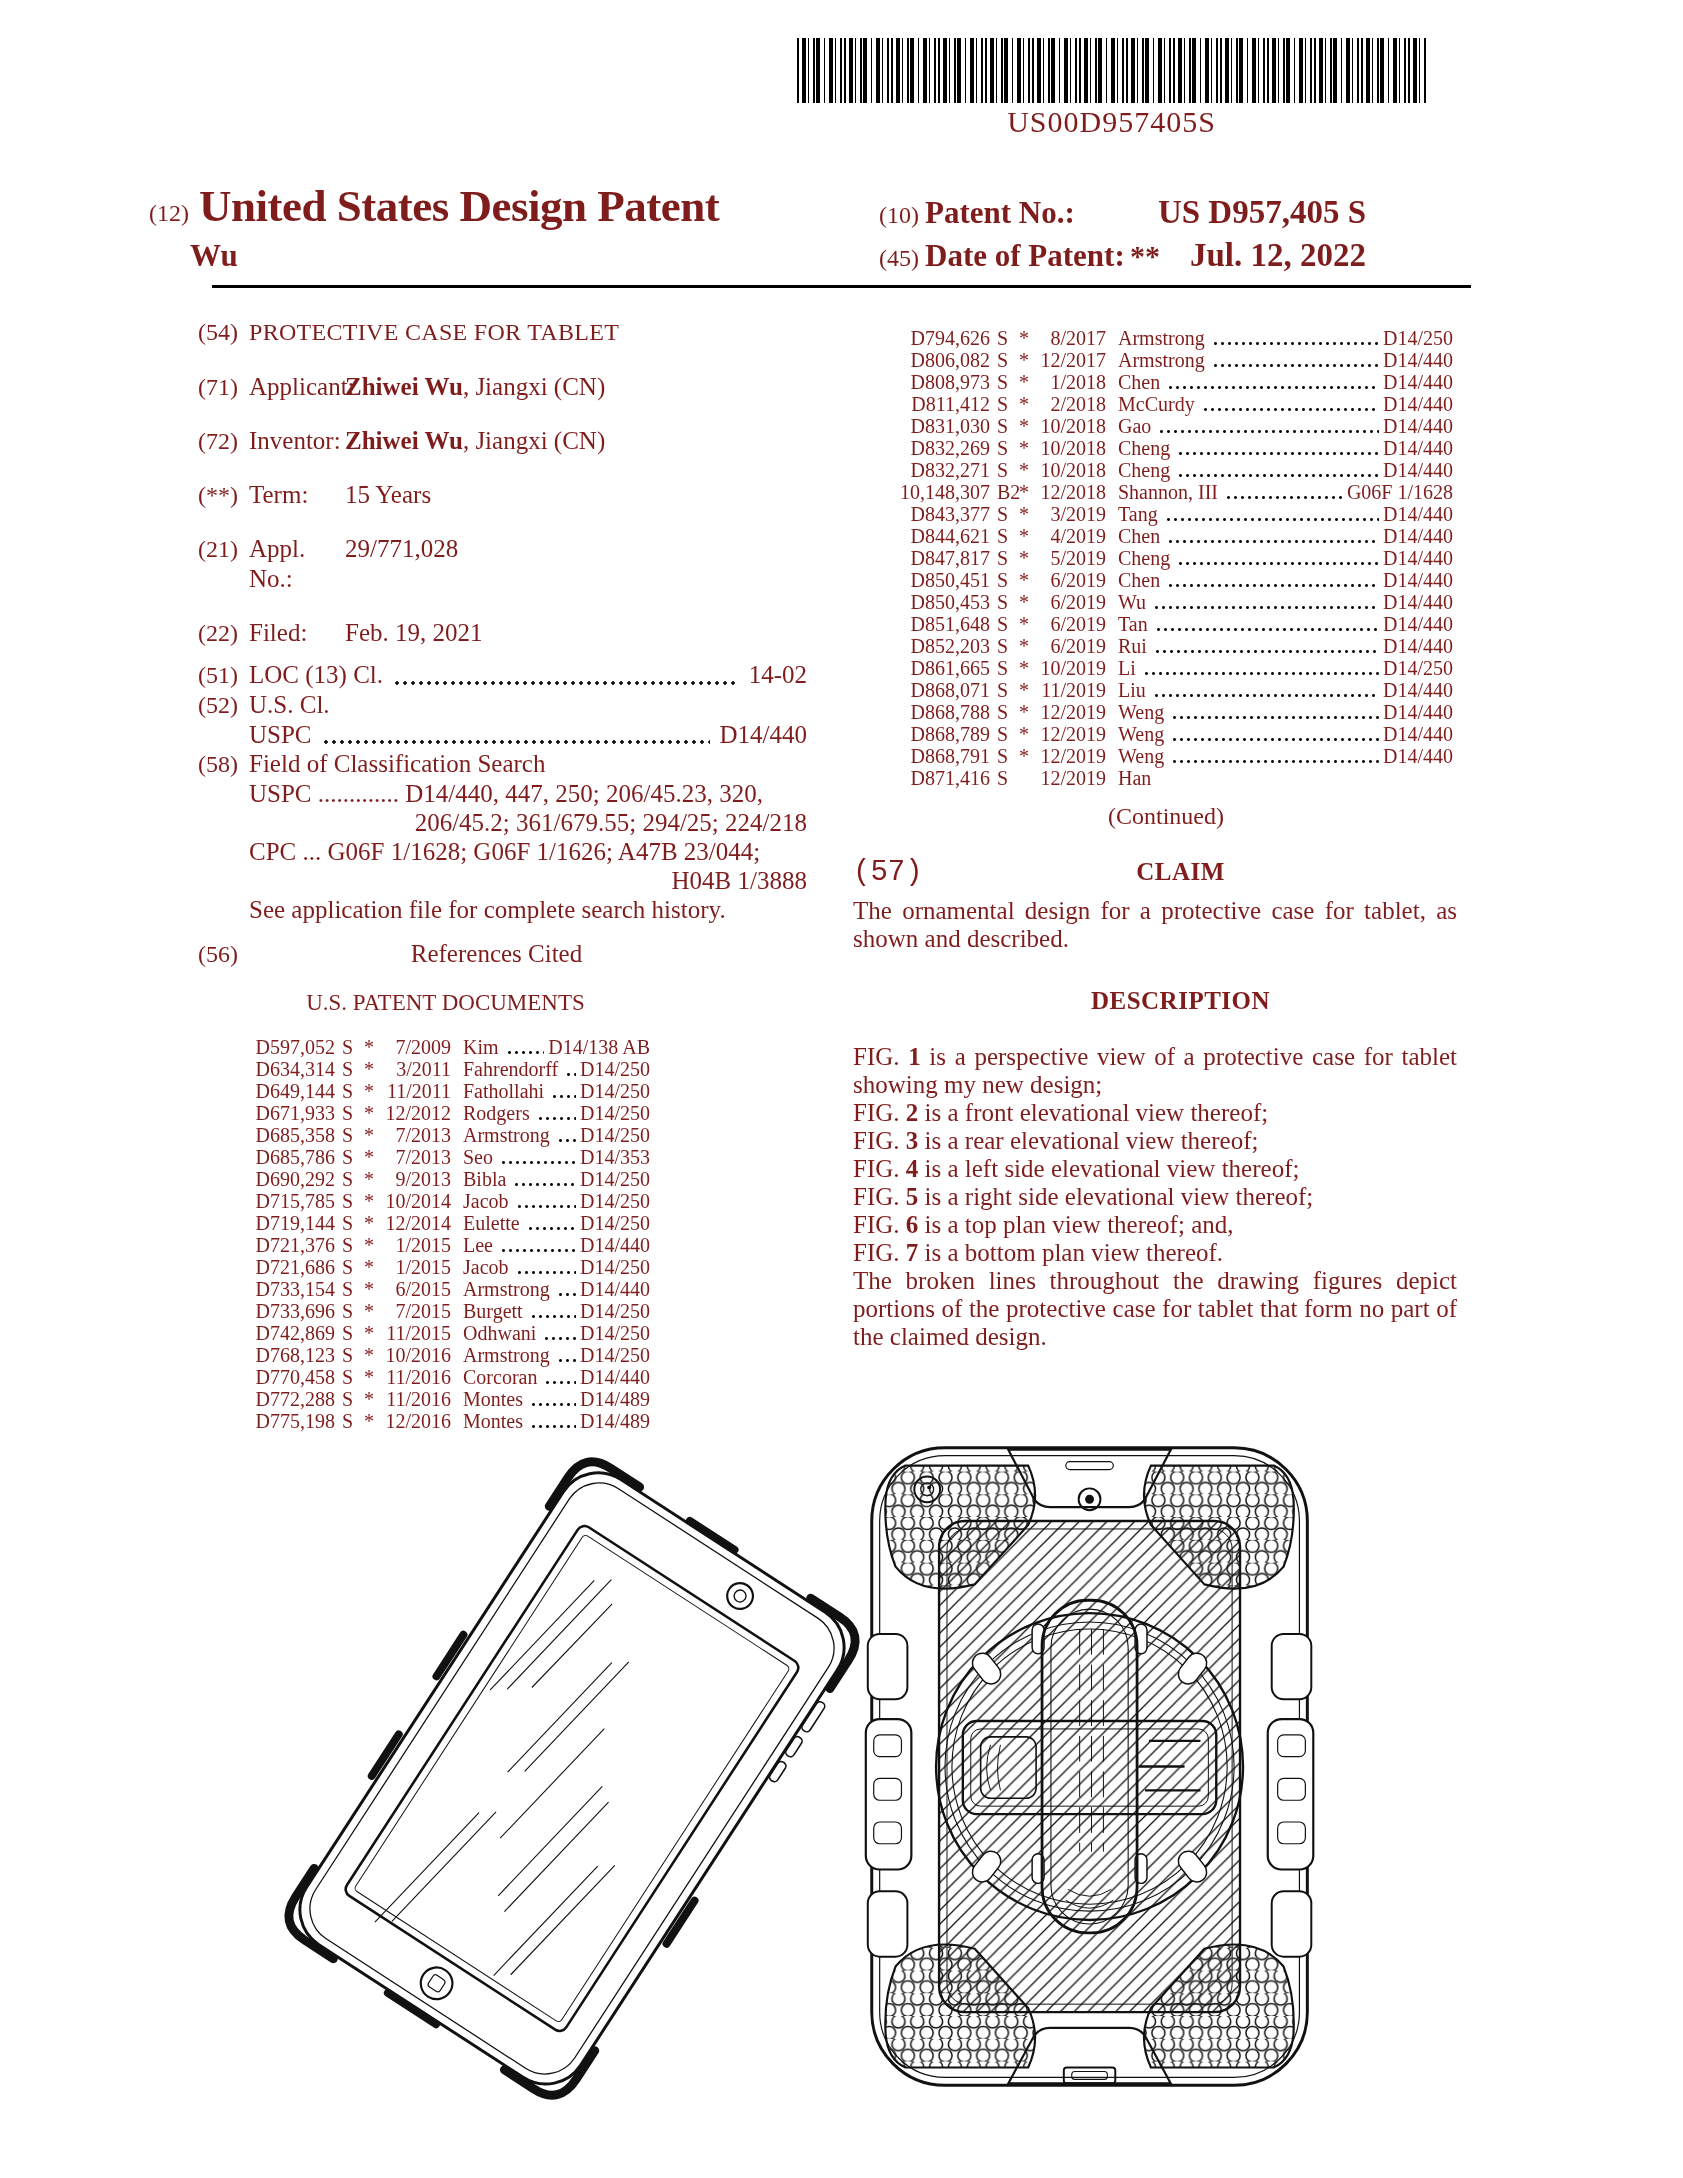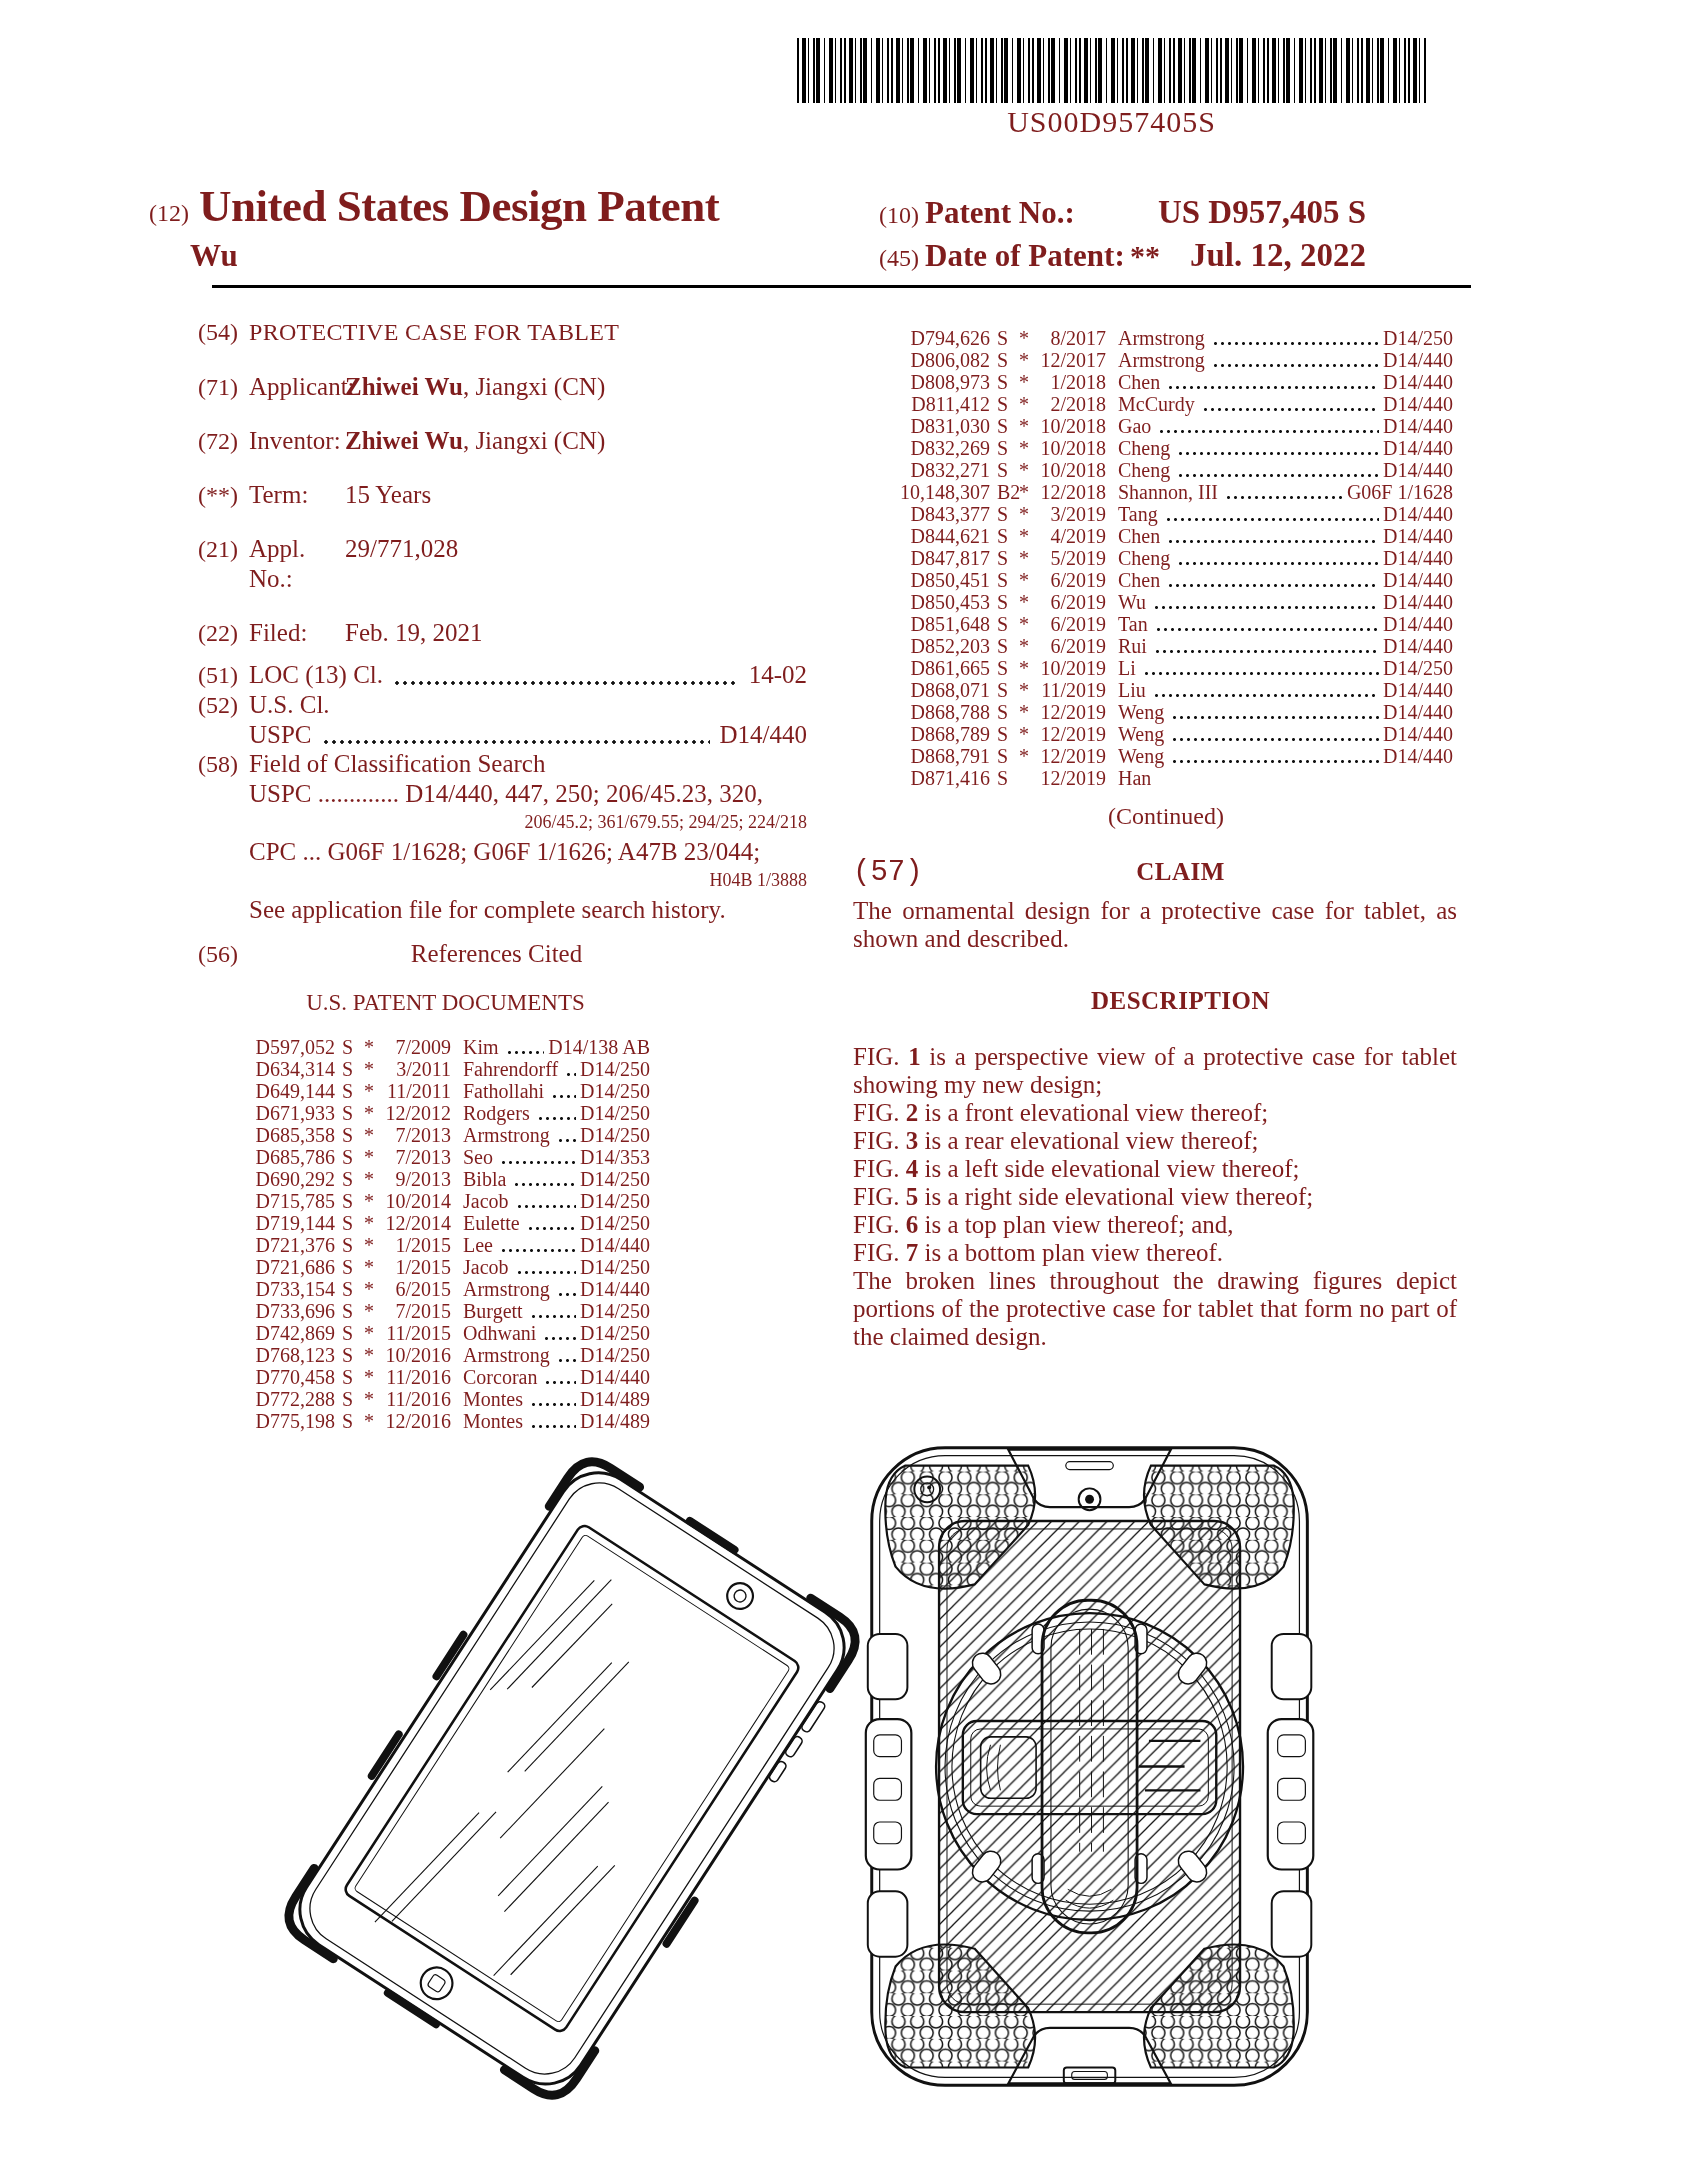--- a/index.html
+++ b/index.html
@@ -28,21 +28,21 @@
   .rule{position:absolute;left:212px;top:285px;width:1259px;height:3px;background:#000;}
   
   .col-left{position:absolute;left:198px;top:317px;width:609px;}
   .col-right{position:absolute;left:853px;top:315px;width:604px;}
   .bib{display:flex;align-items:baseline;font-size:25px;line-height:30px;}
   .tag{width:51px;flex:0 0 auto;font-size:24px;}
   .lab{width:96px;flex:0 0 auto;}
   .b{font-weight:normal;}
   .mb1{margin-bottom:25px;} .mb2{margin-bottom:24px;}
   .indent{margin-left:51px;font-size:25px;line-height:29px;display:flex;align-items:baseline;}
-  .right-line{margin-left:51px;font-size:18px;line-height:29px;text-align:right;}
+  .right-line{margin-left:51px;font-size:25px;line-height:29px;text-align:right;}
   .leader{flex:1;align-self:flex-end;height:8px;margin:0 10px 4px 10px;
     background:radial-gradient(circle,#111 1.5px,transparent 2px) left bottom/8px 6px repeat-x;}
   .center-head{width:495px;text-align:center;}
   .refs-head{display:flex;align-items:baseline;font-size:25px;margin-top:16px;}
   .refs-sub{width:495px;text-align:center;font-size:23px;margin:22px 0 20px 0;}
   
   .ptable-left{width:414px;margin-left:38px;}
   .ptable-right{width:574px;margin-left:26px;margin-top:12px;}
   .prow{display:flex;align-items:baseline;font-size:20px;line-height:22px;white-space:nowrap;}
   .pnum{width:99px;text-align:right;flex:0 0 auto;}

